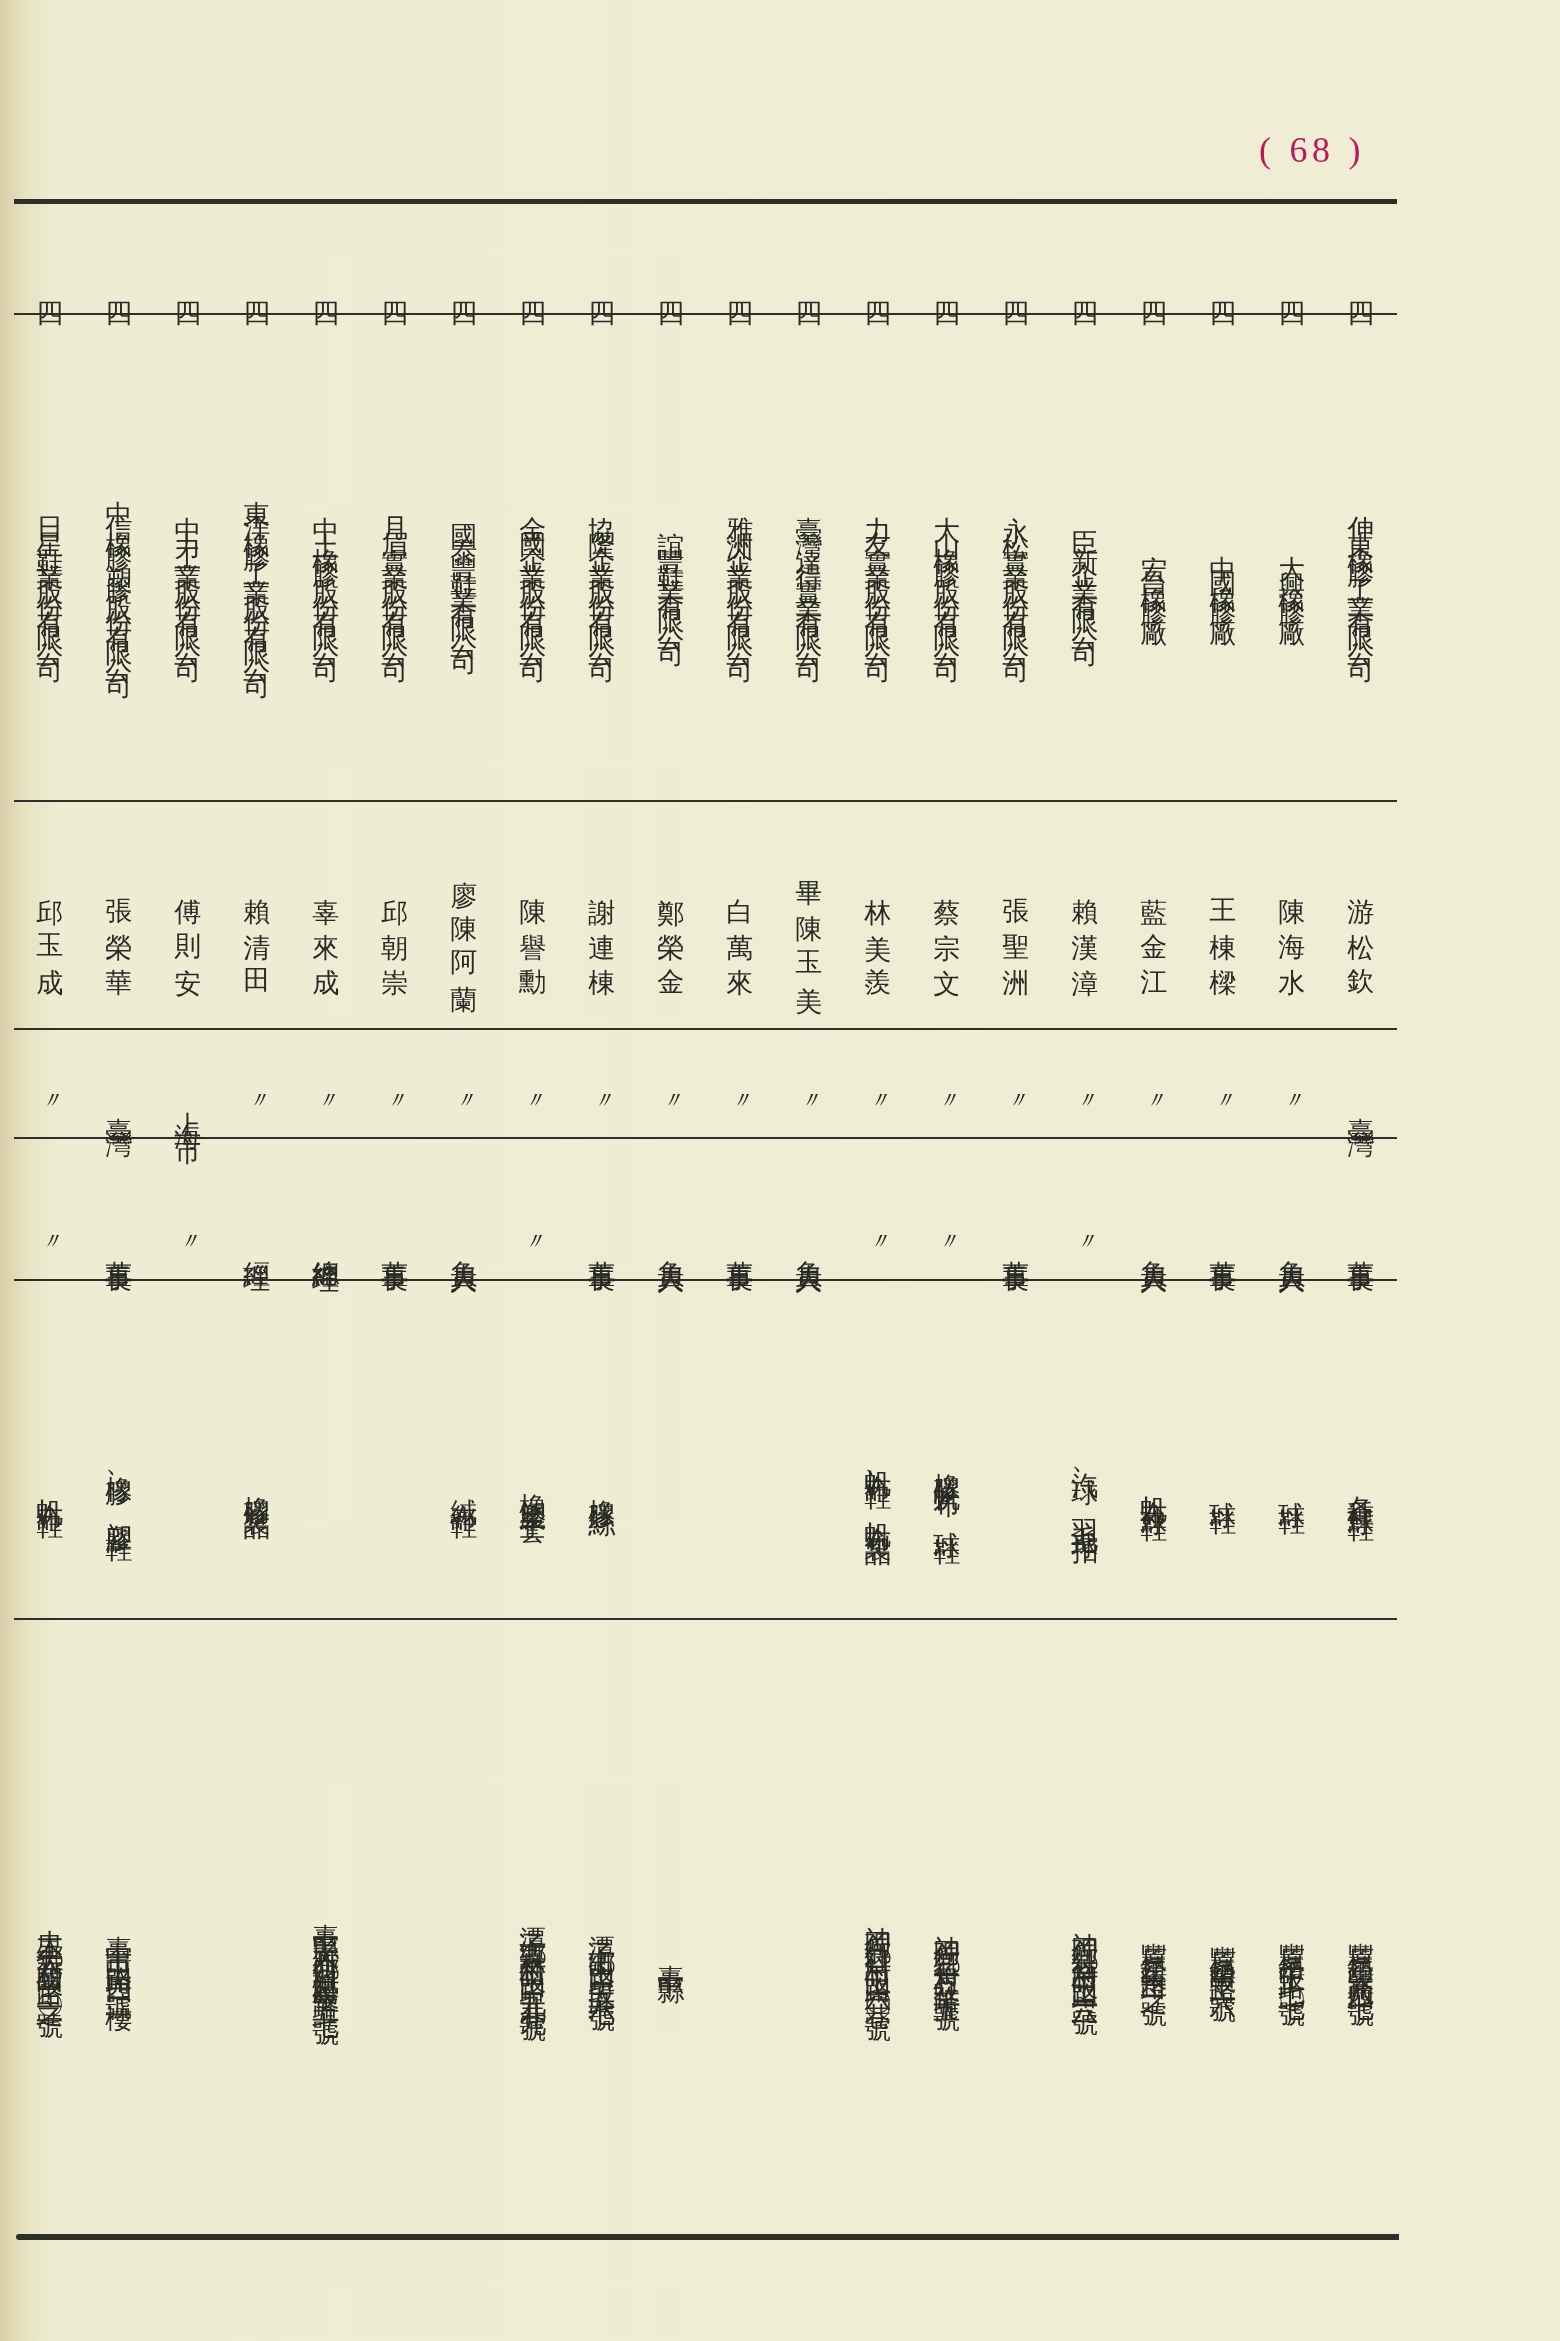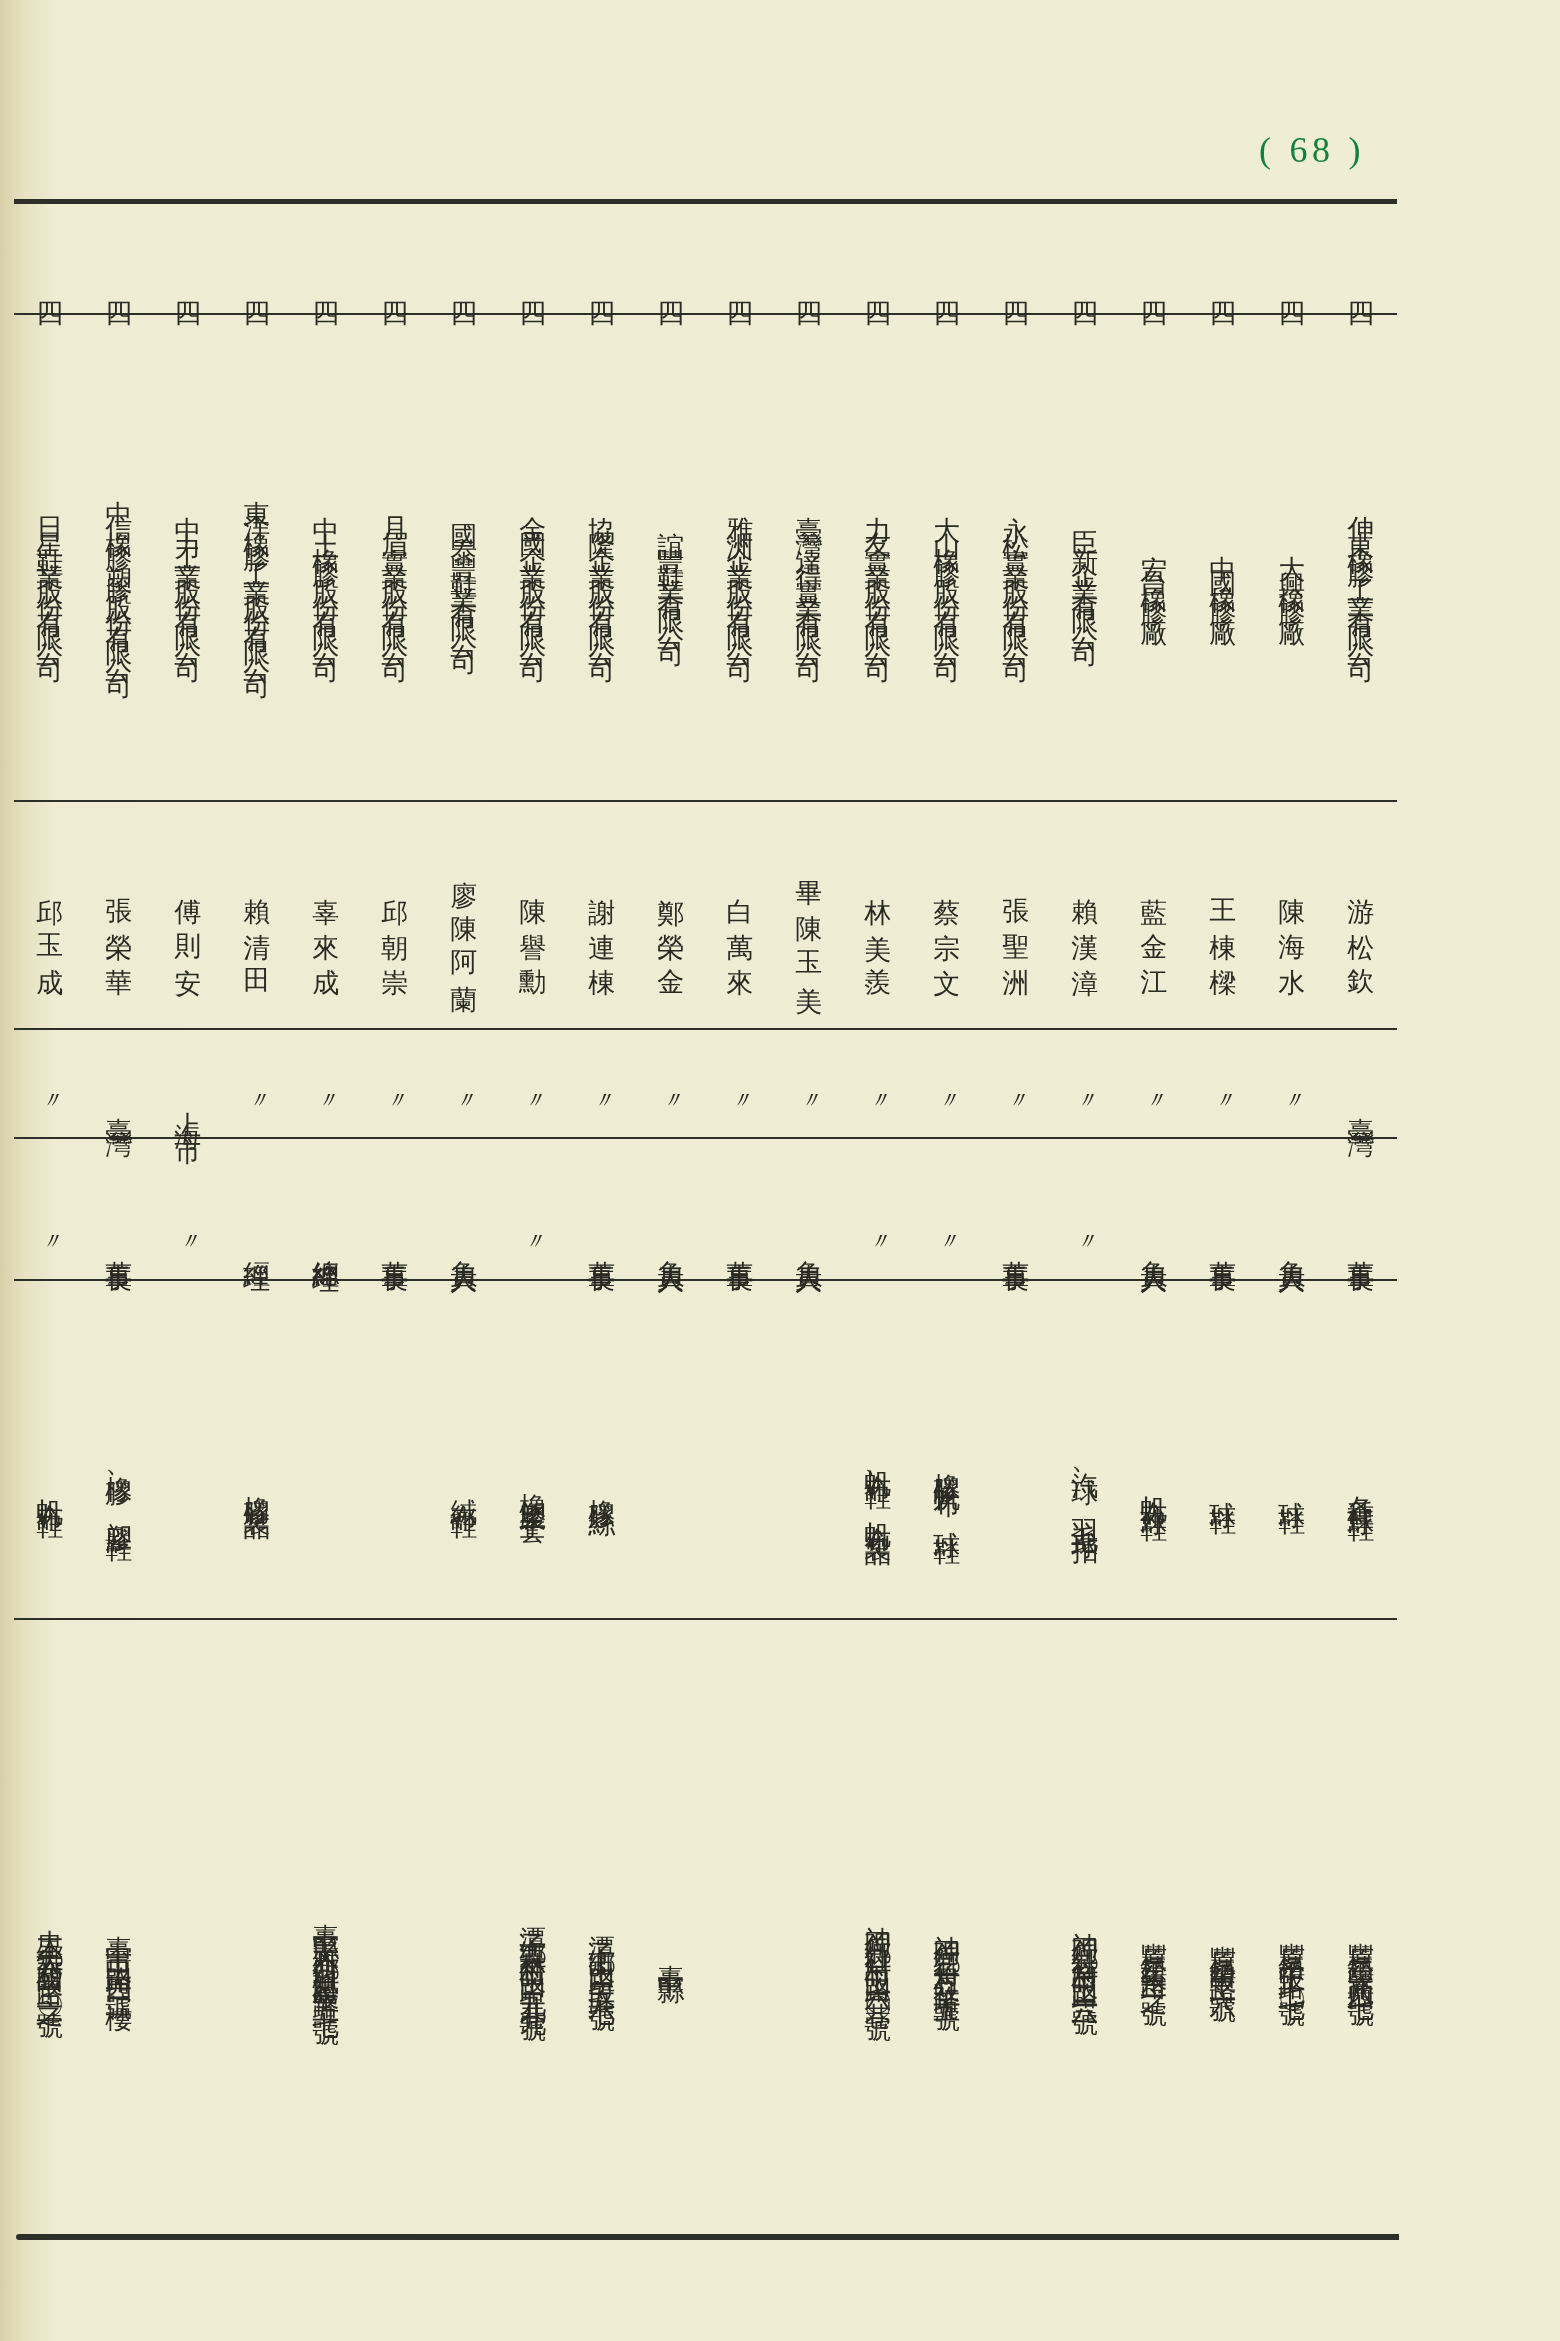--- a/index.html
+++ b/index.html
@@ -7,21 +7,21 @@
       width: 1560px; height: 2342px;
       background: #efeed4;
       background-image: linear-gradient(90deg, #d8cfa8 0px, #e6e1c0 23.6px, #eeedd3 55px, #efeed4 100%);
       position: relative; overflow: hidden;
       font-family: "DejaVu Serif", "Liberation Serif", serif;
       color: #2a2a24;
     }
     .page-number {
       position: absolute; left: 1259px; top: 129px;
       font-family: "Liberation Serif", "DejaVu Serif", serif;
-      font-size: 36px; letter-spacing: 4.7px; color: #15803d;
+      font-size: 36px; letter-spacing: 4.7px; color: #be185d;
     }
     .rule {
       position: absolute; left: 14px; width: 1383px; background: #2f2f2a;
     }
     .rule.top { top: 199px; height: 4.7px; }
     .rule.thin { height: 1.6px; }
     .rule.bottom { top: 2234px; height: 5.5px; left: 15.7px; width: 1383px; border-radius: 3.1px 0 0 3.1px; }
     .table {
       position: absolute; left: 15.7px; top: 204px; width: 1380px;
       display: flex; flex-direction: row-reverse;

